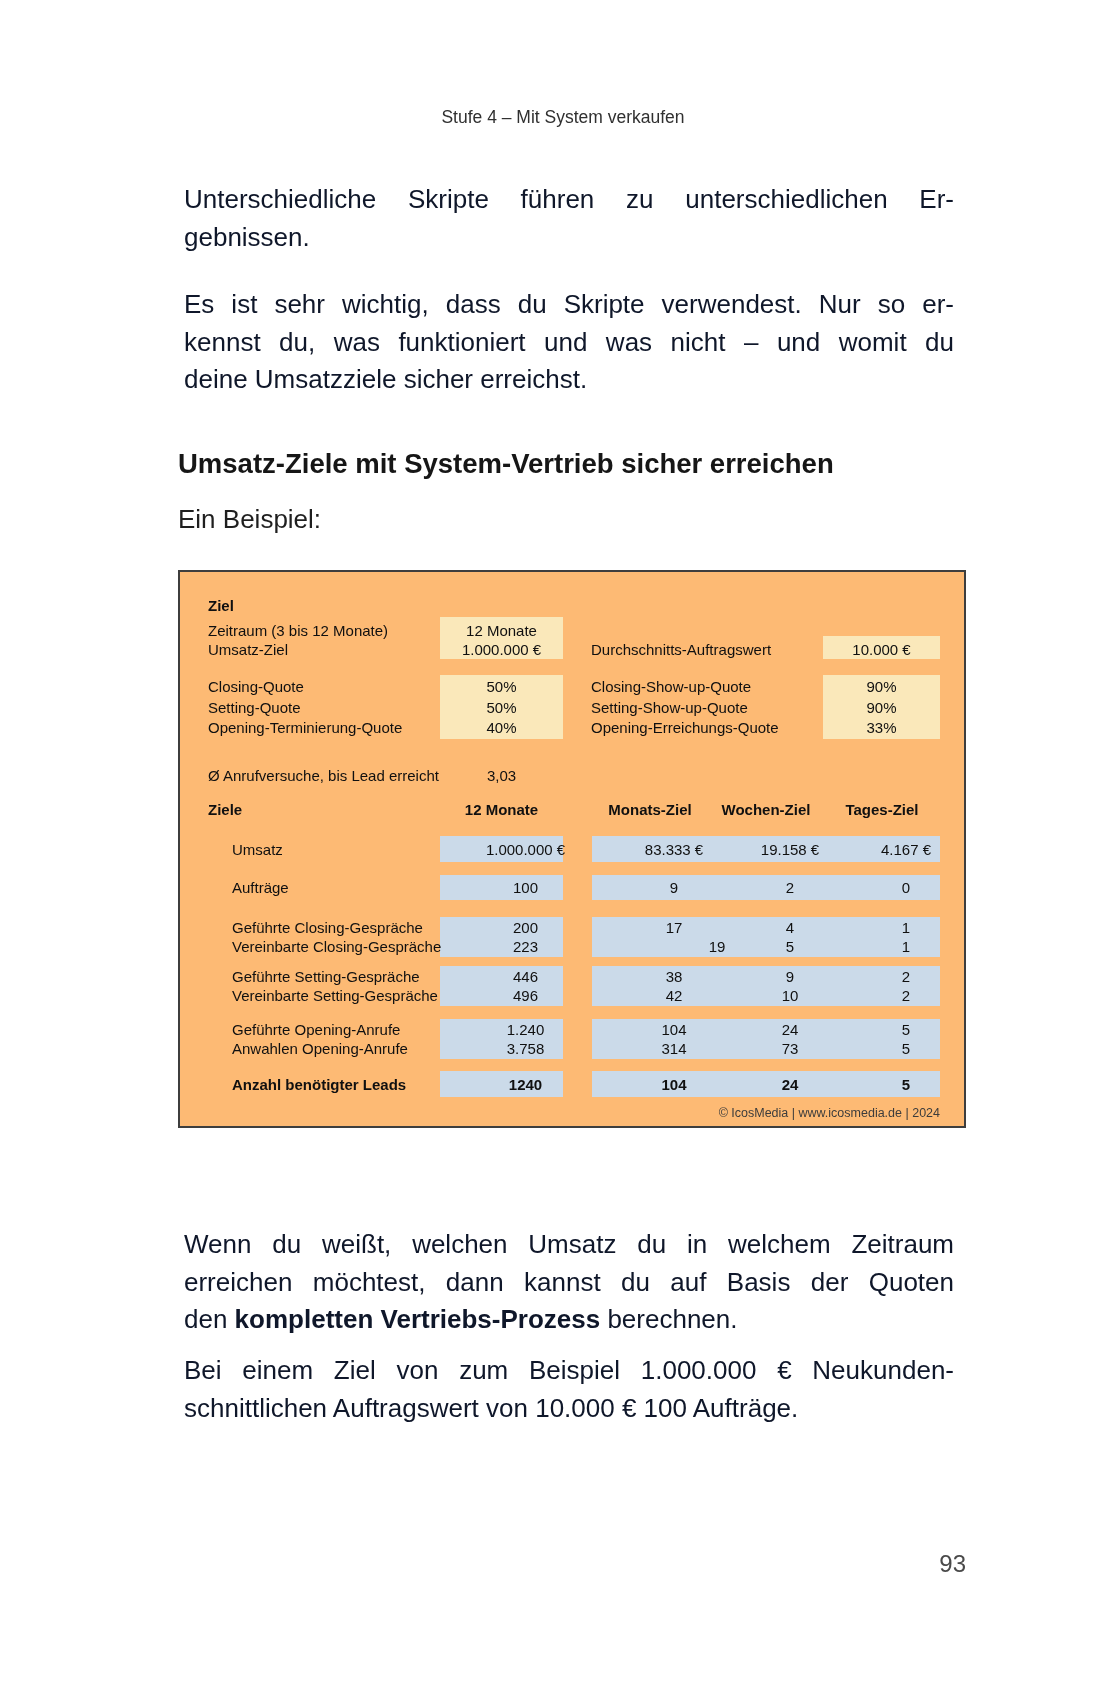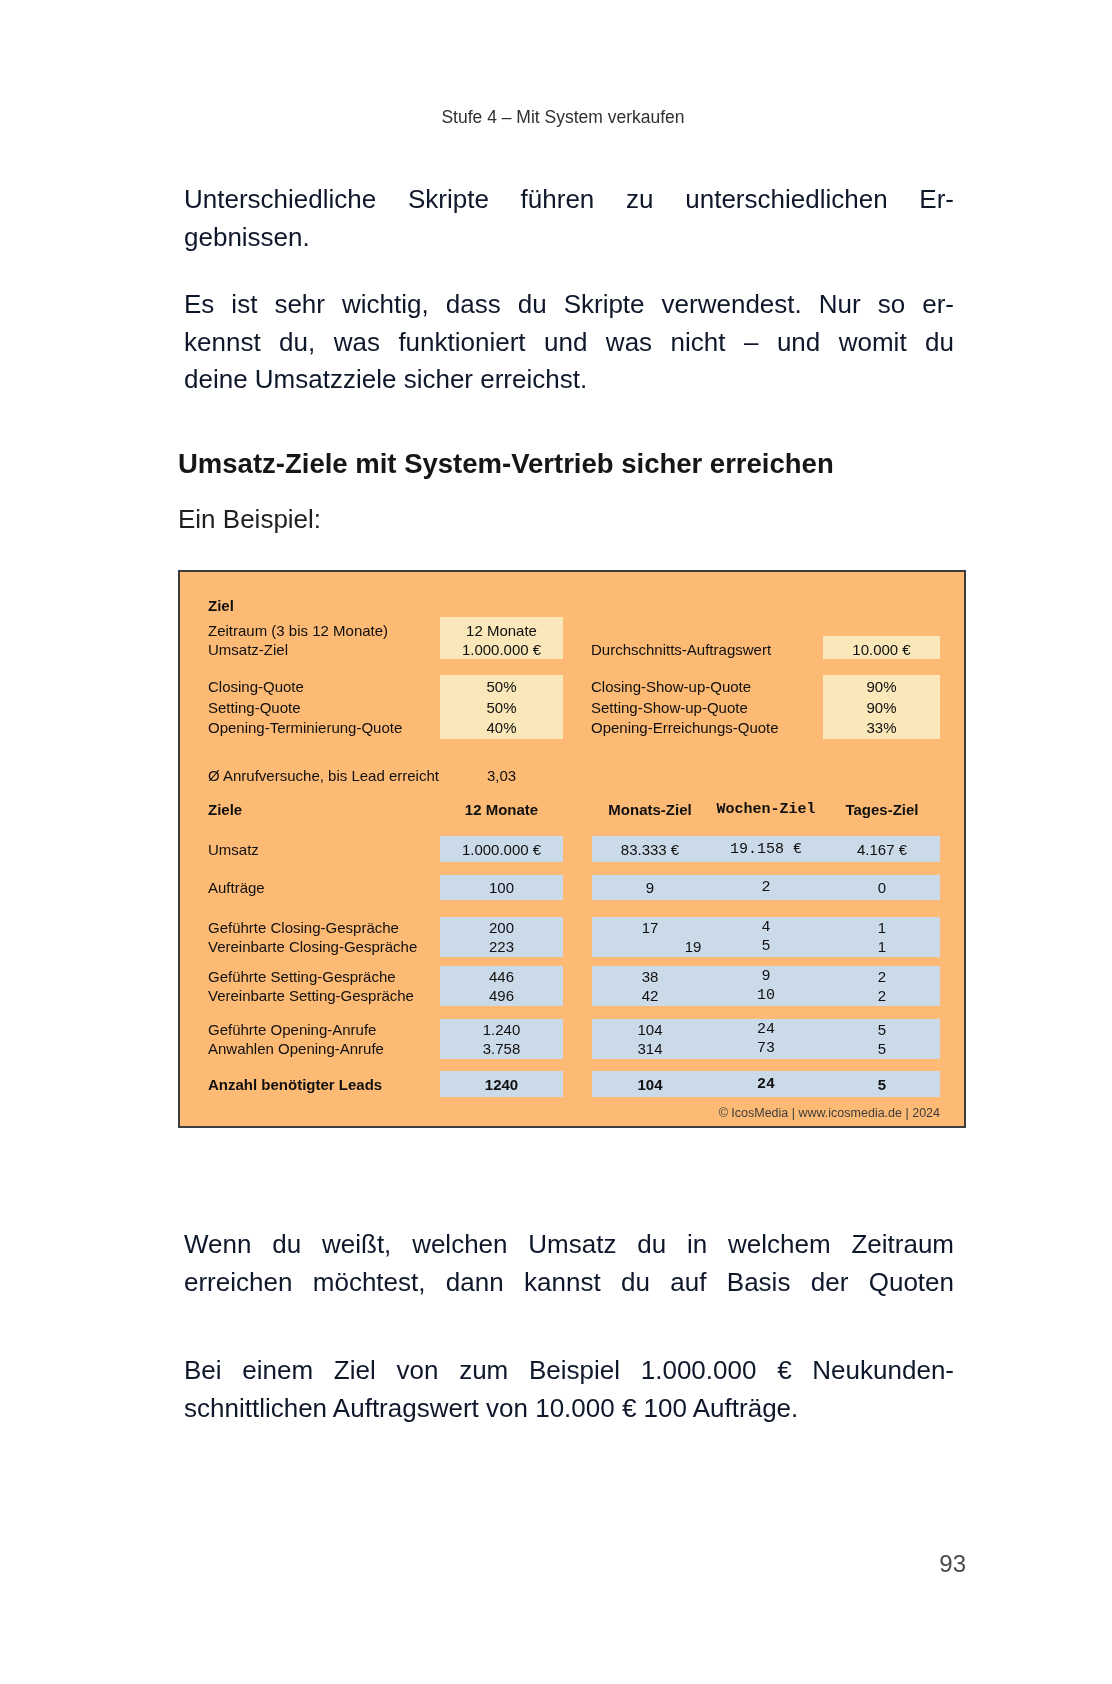--- a/index.html
+++ b/index.html
@@ -21,41 +21,41 @@
   #example-label{top:501px;left:178px;width:770px;height:36px;line-height:36px;font-size:26px;}
   b.inlinebold{font-weight:bold;}
   
   #tablebox{top:570px;left:178px;width:788px;height:558px;background:#fdba74;
     border:2px solid #3e3e3e;box-sizing:border-box;font-size:15px;color:#101010;}
   #tablebox .cell-label{position:absolute;left:28px;top:0;line-height:19px;white-space:nowrap;}
   #tablebox .cell-c1{position:absolute;left:260px;width:123px;top:0;line-height:19px;text-align:center;}
   #tablebox .cell-rlabel{position:absolute;left:411px;top:0;line-height:19px;white-space:nowrap;}
   #tablebox .cell-rval{position:absolute;left:643px;width:117px;top:0;line-height:19px;text-align:center;}
   #tablebox .cell-m{position:absolute;left:412px;width:116px;top:0;line-height:19px;text-align:center;}
-  #tablebox .cell-w{position:absolute;left:528px;width:116px;top:0;line-height:19px;text-align:center;font-family:Liberation Mono, monospace;}
+  #tablebox .cell-w{position:absolute;left:528px;width:116px;top:0;line-height:19px;text-align:center;}
   #tablebox .cell-t{position:absolute;left:644px;width:116px;top:0;line-height:19px;text-align:center;}
   .hl-y{background:#fae8ba;}
   .hl-b{background:#cbdae9;}
   #ziel-title{top:26px;left:28px;font-weight:bold;height:16px;line-height:16px;}
   #band-goal-c1{top:45px;left:260px;width:123px;height:42px;}
   #band-goal-avg{top:64px;left:643px;width:117px;height:23px;}
   #row-zeitraum{top:49px;left:0;right:0;height:19px;}
   #row-umsatzziel{top:68px;left:0;right:0;height:19px;}
   #band-quote-l{top:103px;left:260px;width:123px;height:64px;}
   #band-quote-r{top:103px;left:643px;width:117px;height:64px;}
   #quotes-rows{top:103px;left:0;right:0;height:64px;display:flex;flex-direction:column;justify-content:space-evenly;}
   #quotes-rows .q-row{position:relative;height:19px;}
   #row-attempts{top:188px;left:0;right:0;height:19px;margin-top:6px;}
   #targets-header{top:228px;left:0;right:0;height:19px;font-weight:bold;padding-left:8px;}
   .tgroup{left:0;right:0;}
   .tgroup .band{position:absolute;top:0;bottom:0;}
   .tgroup .band.c1{left:260px;width:123px;}
   .tgroup .band.rr{left:412px;width:348px;}
   .tgroup .rows{position:absolute;inset:0;display:flex;flex-direction:column;justify-content:space-evenly;}
-  .tgroup .t-row{position:relative;height:17px;}
+  .tgroup .t-row{position:relative;height:17px;margin-left:24px;}
   .tgroup .t-row span{line-height:17px;}
   .tgroup.bold .t-row span{font-weight:bold;}
   #table-footer{top:533px;left:260px;width:500px;height:16px;line-height:16px;
     text-align:right;font-size:12.5px;color:#3c3c3c;}
   
   #page-number{top:1549px;left:178px;width:788px;height:30px;line-height:30px;
     text-align:right;font-size:24px;color:#4a4a4a;}
 </style>
 </head>
 <body>
@@ -235,20 +235,21 @@
           </div>
         </div>
       </div>
 
     <div id="table-footer" class="abs">© IcosMedia | www.icosmedia.de | 2024</div>
   </div>
 
   <div id="p3" class="abs para">
     <div class="pline">Wenn du weißt, welchen Umsatz du in welchem Zeitraum</div>
     <div class="pline">erreichen möchtest, dann kannst du auf Basis der Quoten</div>
+    <div class="pline-last"><span>den </span><b class="inlinebold">kompletten Vertriebs-Prozess</b><span> berechnen.</span></div>
   </div>
 
   <div id="p4" class="abs para">
     <div class="pline">Bei einem Ziel von zum Beispiel 1.000.000 € Neukunden-</div>
     <div class="pline-last">schnittlichen Auftragswert von 10.000 € 100 Aufträge.</div>
   </div>
 
   <div id="page-number" class="abs">93</div>
 </div>
 

